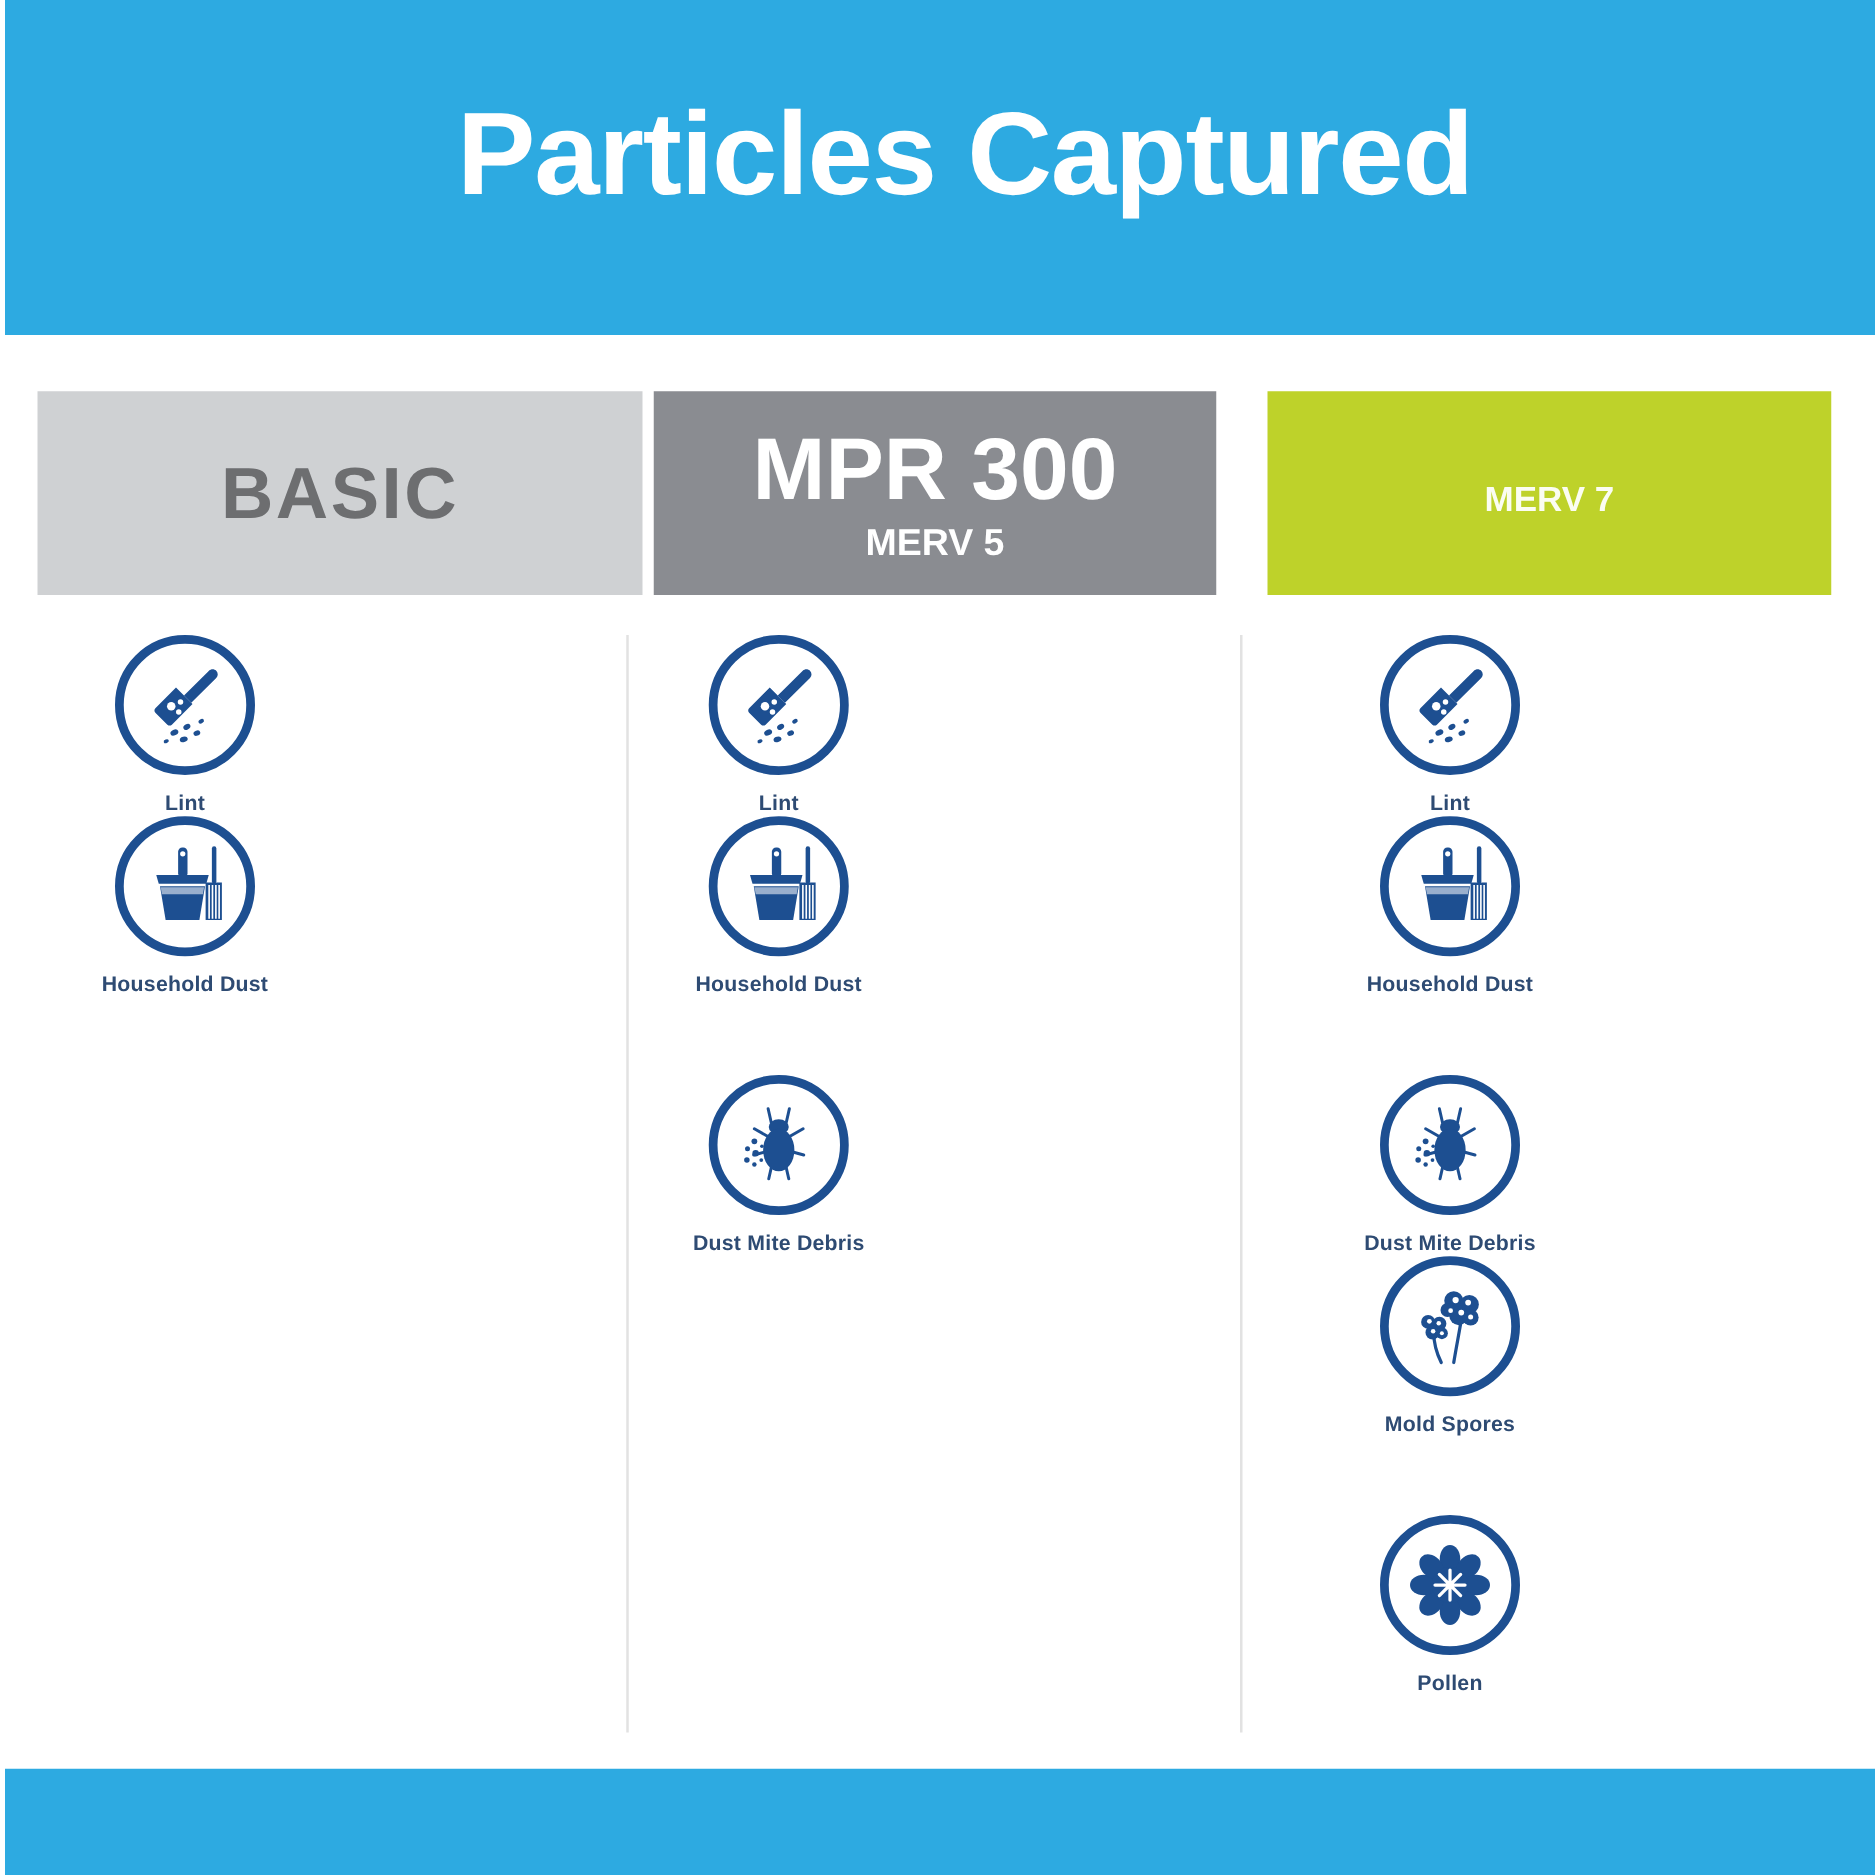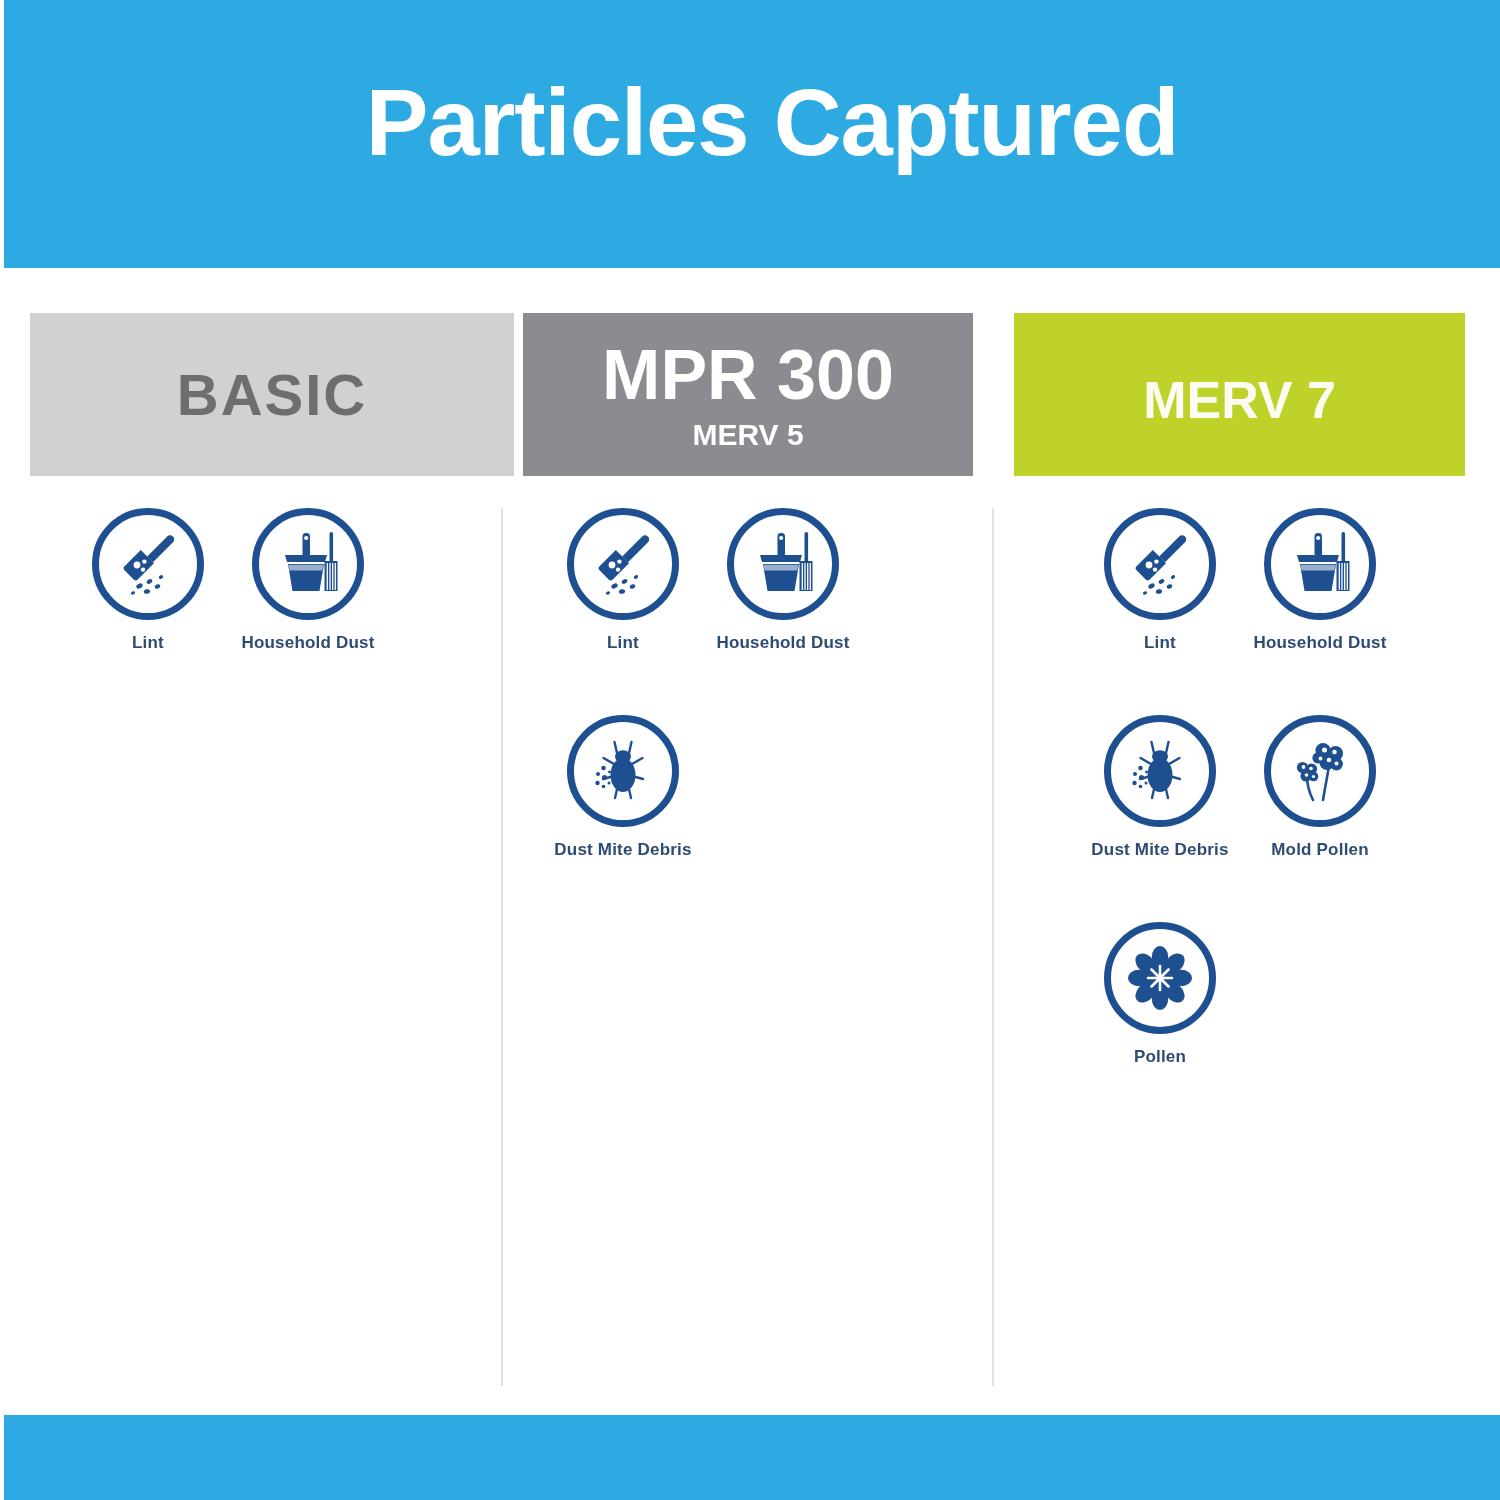--- a/index.html
+++ b/index.html
@@ -33,34 +33,34 @@
 
   #head-basic{left:30px;width:484px;background:#CFD1D3;}
   #head-basic .ch-title{font-size:58px;color:#6D6E70;letter-spacing:2px;}
 
   #head-mpr300{left:523px;width:450px;background:#8A8C91;}
   #head-mpr300 .ch-title{font-size:70px;color:#ffffff;}
   #head-mpr300 .ch-sub{font-size:30px;color:#ffffff;}
 
   #head-mpr600{left:1014px;width:451px;background:#BED22A;}
   #head-mpr600 .ch-title{font-size:58px;color:#FBFDF2;}
-  #head-mpr600 .ch-sub{font-size:52px;color:#FBFDF2;}
+  #head-mpr600 .ch-sub{font-size:28px;color:#FBFDF2;}
 
   
   .divider{position:absolute;top:508px;width:2px;height:878px;background:#E2E2E2;}
   #divider-1{left:501px;}
   #divider-2{left:992px;}
 
   
   .col-body{position:absolute;top:508px;}
   #body-basic{left:30px;width:445px;}
   #body-mpr300{left:523px;width:450px;}
   #body-mpr600{left:1014px;width:451px;}
 
-  .icon-row{display:flex;}
+  .icon-row{display:flex;flex-direction:column;}
   .icon-cell{
     width:160px;
     display:flex;flex-direction:column;align-items:center;
   }
   .icon-circle{
     width:112px;height:112px;border-radius:50%;
     border:7px solid #1D4F91;
     box-sizing:border-box;
     display:flex;align-items:center;justify-content:center;
     background:#ffffff;
@@ -363,21 +363,21 @@
             <circle cx="30.5" cy="42.5" r="4.8"></circle>
           </g>
           <g fill="#ffffff">
             <circle cx="20.5" cy="33" r="1.9"></circle>
             <circle cx="28" cy="34.5" r="1.8"></circle>
             <circle cx="23.5" cy="41" r="1.8"></circle>
             <circle cx="30.5" cy="42.5" r="1.6"></circle>
           </g>
         </svg>
       </div>
-      <div class="icon-label">Mold Pollen</div>
+      <div class="icon-label">Mold Spores</div>
     </div>
 
   </div>
 
   <div class="row-gap"></div>
 
   <div class="icon-row">
     <div class="icon-cell">
       <div class="icon-circle">
         <svg width="74" height="74" viewBox="0 0 74 74">

